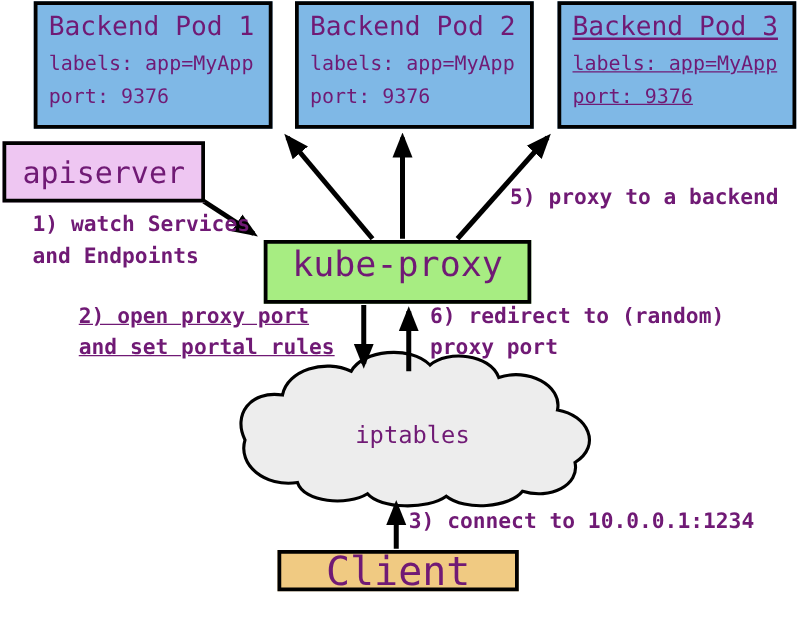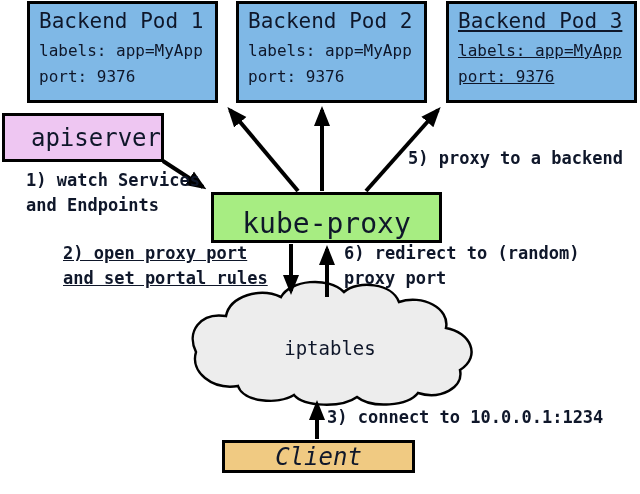--- a/index.html
+++ b/index.html
@@ -1,45 +1,45 @@
 <!DOCTYPE html>
 <html style="--pod-fill: #7fb8e6; --apiserver-fill: #eec6f2; --kube-proxy-fill: #a7ed82; --client-fill: #f0ca82; --cloud-fill: #ededed; --line-color: #000000;"><head>
 <meta charset="utf-8">
 <title>diagram</title>
 <style>
   html,body { margin:0; padding:0; background:#ffffff; }
   .stage {
     position:relative; width:640px; height:494px; overflow:hidden;
-    background:#ffffff; color:#0f172a;
+    background:#ffffff; color:#701a75;
     font-family:"DejaVu Sans Mono","Liberation Mono",monospace;
   }
   .overlay { position:absolute; left:0; top:0; width:640px; height:494px; }
   .box { position:absolute; box-sizing:border-box; border:3px solid #000; }
   .pod {
     top:1px; width:191px; height:102px;
     background:var(--pod-fill,#7fb8e6);
     padding:3px 0 0 9px;
   }
   .pod-title { font-size:21px; line-height:28px; margin:0 0 3px 0; }
   .pod-line  { font-size:16px; line-height:26px; }
   .pod1 { left:27px; } .pod2 { left:236px; } .pod3 { left:446px;text-decoration:underline; }
   .apiserver {
     left:2px; top:113px; width:162px; height:49px;
     background:var(--apiserver-fill,#eec6f2);
-    display:flex; align-items:center; justify-content:flex-end; font-size:24px;
+    display:flex; align-items:center; justify-content:center; font-size:24px;
   }
   .kubeproxy {
-    left:211px; top:192px; width:231px; height:51px;
+    left:211px; top:192px; width:214px; height:51px;
     background:var(--kube-proxy-fill,#a7ed82);
-    display:flex; align-items:flex-end; justify-content:center; font-size:28px;
+    display:flex; align-items:flex-start; justify-content:center; font-size:28px;
   }
   .client {
     left:222px; top:440px; width:193px; height:33px;
     background:var(--client-fill,#f0ca82);
-    display:flex; align-items:center; justify-content:center; font-size:24px;font-style:italic;
+    display:flex; align-items:center; justify-content:center; font-size:32px;
   }
   .iptables-label {
     position:absolute; left:252px; top:337px; width:156px;
     text-align:center; font-size:19px;
   }
   .note {
     position:absolute; font-weight:bold; font-size:17px; line-height:25px;
     white-space:pre-line;
   }
   .note-1 { left:26px;   top:168px; }

